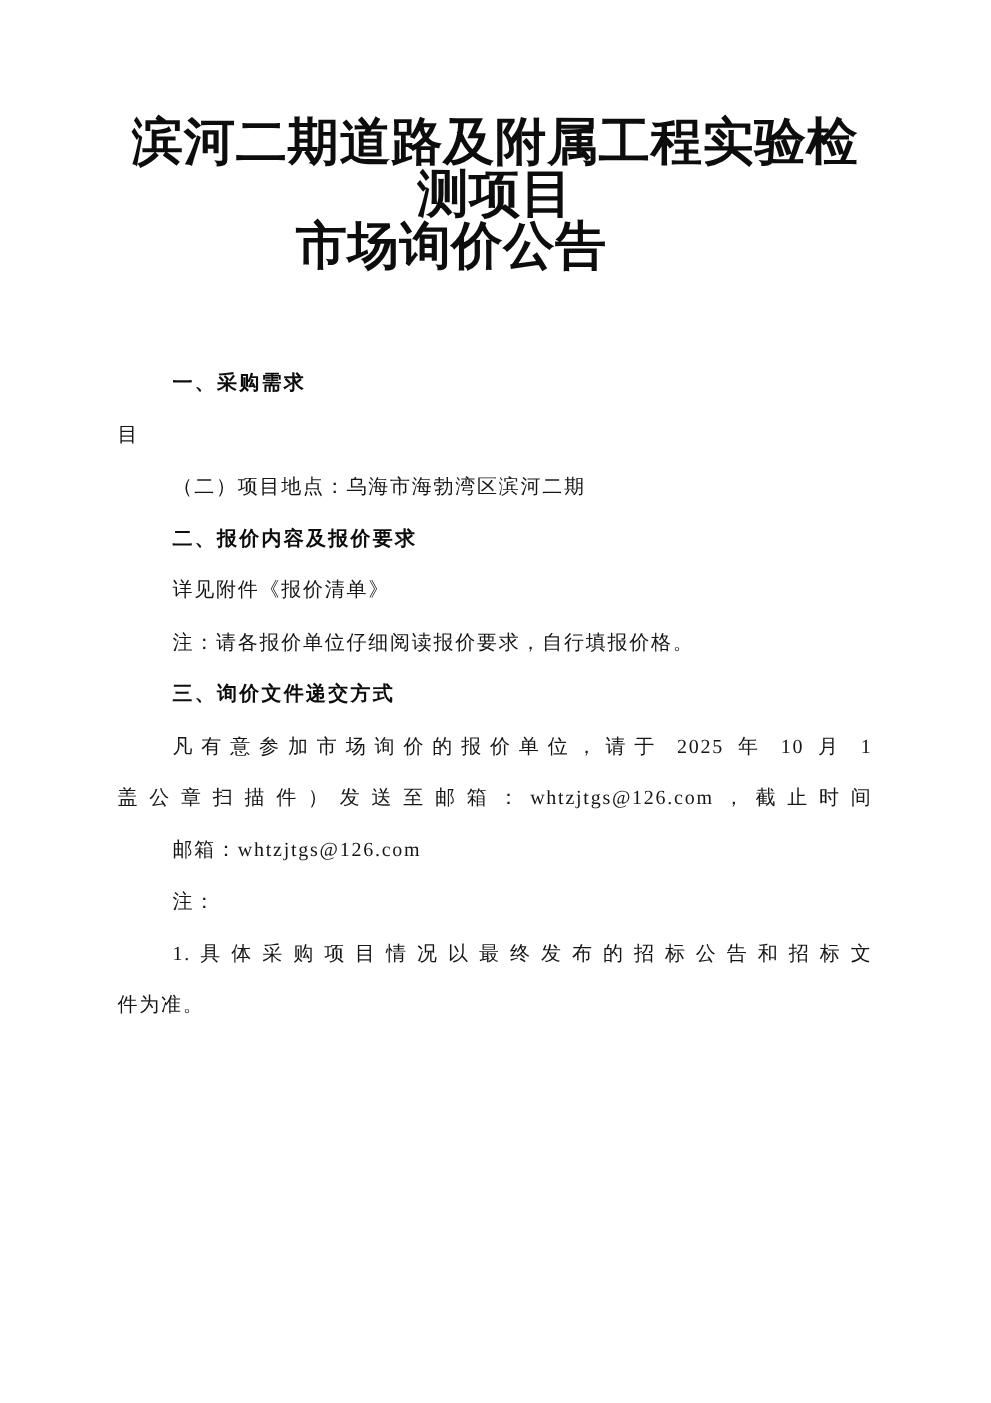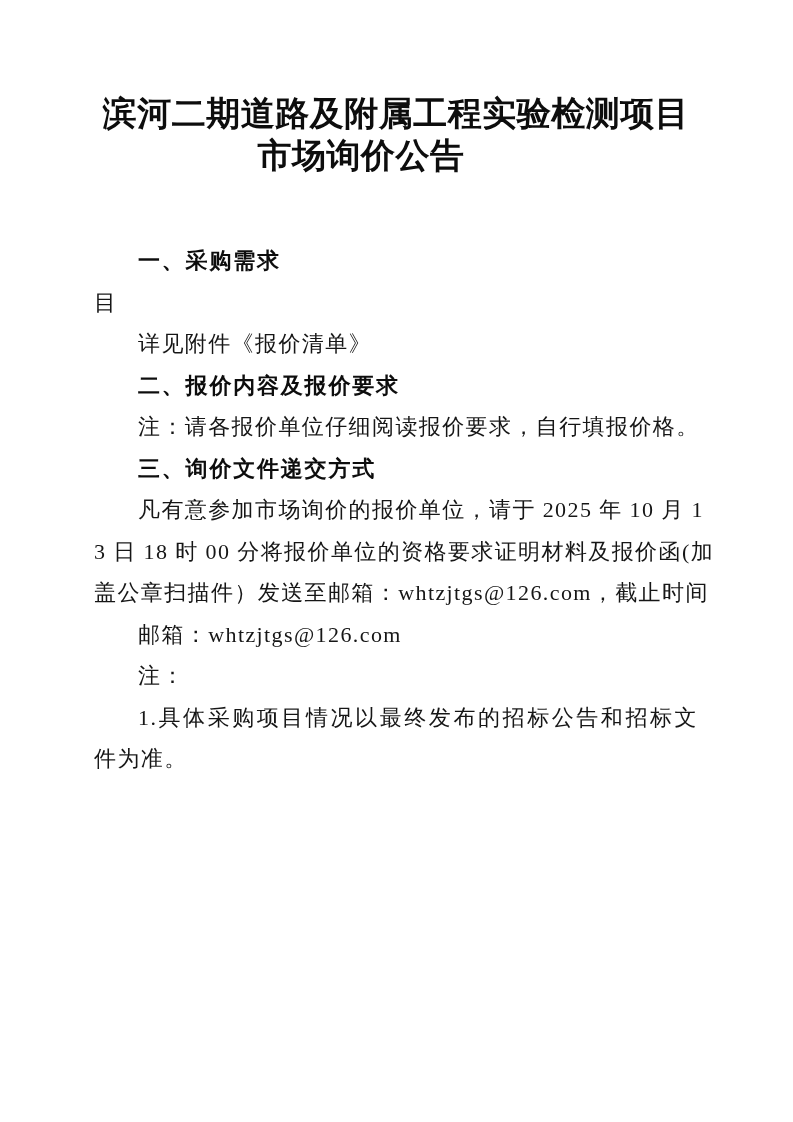--- a/index.html
+++ b/index.html
@@ -17,37 +17,37 @@
 
   .content {
     padding: 0 95px 0 94px; 
   }
 
   
   .doc-title {
     margin-top: 93px;
     text-align: center;
     font-weight: bold;
-    font-size: 34px;
+    font-size: 41px;
     line-height: 41.5px;
     letter-spacing: 0.5px;
     color: #0d0d0d;
   }
   .doc-title .title-line-2 {
     display: block;
     margin-right: 70px; 
   }
   .doc-title .title-line-1 { display: block; }
 
   
   .spacer-line { height: 41.5px; }
 
   
   .line {
-    font-size: 22px;
+    font-size: 16px;
     line-height: 41.5px;
     letter-spacing: 1.4px;
     white-space: nowrap;
     text-align: left;
     color: #161616;
   }
   .line.indent { padding-left: 44px; }   
   .line.stretch {                         
     text-align: justify;
     text-align-last: justify;
@@ -67,28 +67,28 @@
 
     <h1 class="doc-title">
       <span class="title-line-1">滨河二期道路及附属工程实验检测项目</span>
       <span class="title-line-2">市场询价公告</span>
     </h1>
 
     <div class="spacer-line"></div>
 
     <div class="line heading indent">一、采购需求</div>
     <div class="line">目</div>
+    <div class="line indent">（二）项目地点：乌海市海勃湾区滨河二期</div>
 
+    <div class="line heading indent">二、报价内容及报价要求</div>
     <div class="line indent">详见附件《报价清单》</div>
-    <div class="line heading indent">二、报价内容及报价要求</div>
     <div class="line indent">注：请各报价单位仔细阅读报价要求，自行填报价格。</div>
 
     <div class="line heading indent">三、询价文件递交方式</div>
     <div class="line indent stretch">凡有意参加市场询价的报价单位，请于 2025 年 10 月 1</div>
-    <div class="line stretch">3 日 18 时 00 分将报价单位的资格要求证明材料及报价函(加</div>
     <div class="line stretch">盖公章扫描件）发送至邮箱：whtzjtgs@126.com，截止时间</div>
 
     <div class="line indent">邮箱：whtzjtgs@126.com</div>
 
     <div class="line indent">注：</div>
     <div class="line indent stretch">1.具体采购项目情况以最终发布的招标公告和招标文</div>
     <div class="line">件为准。</div>
 
   </div>
 </div>

